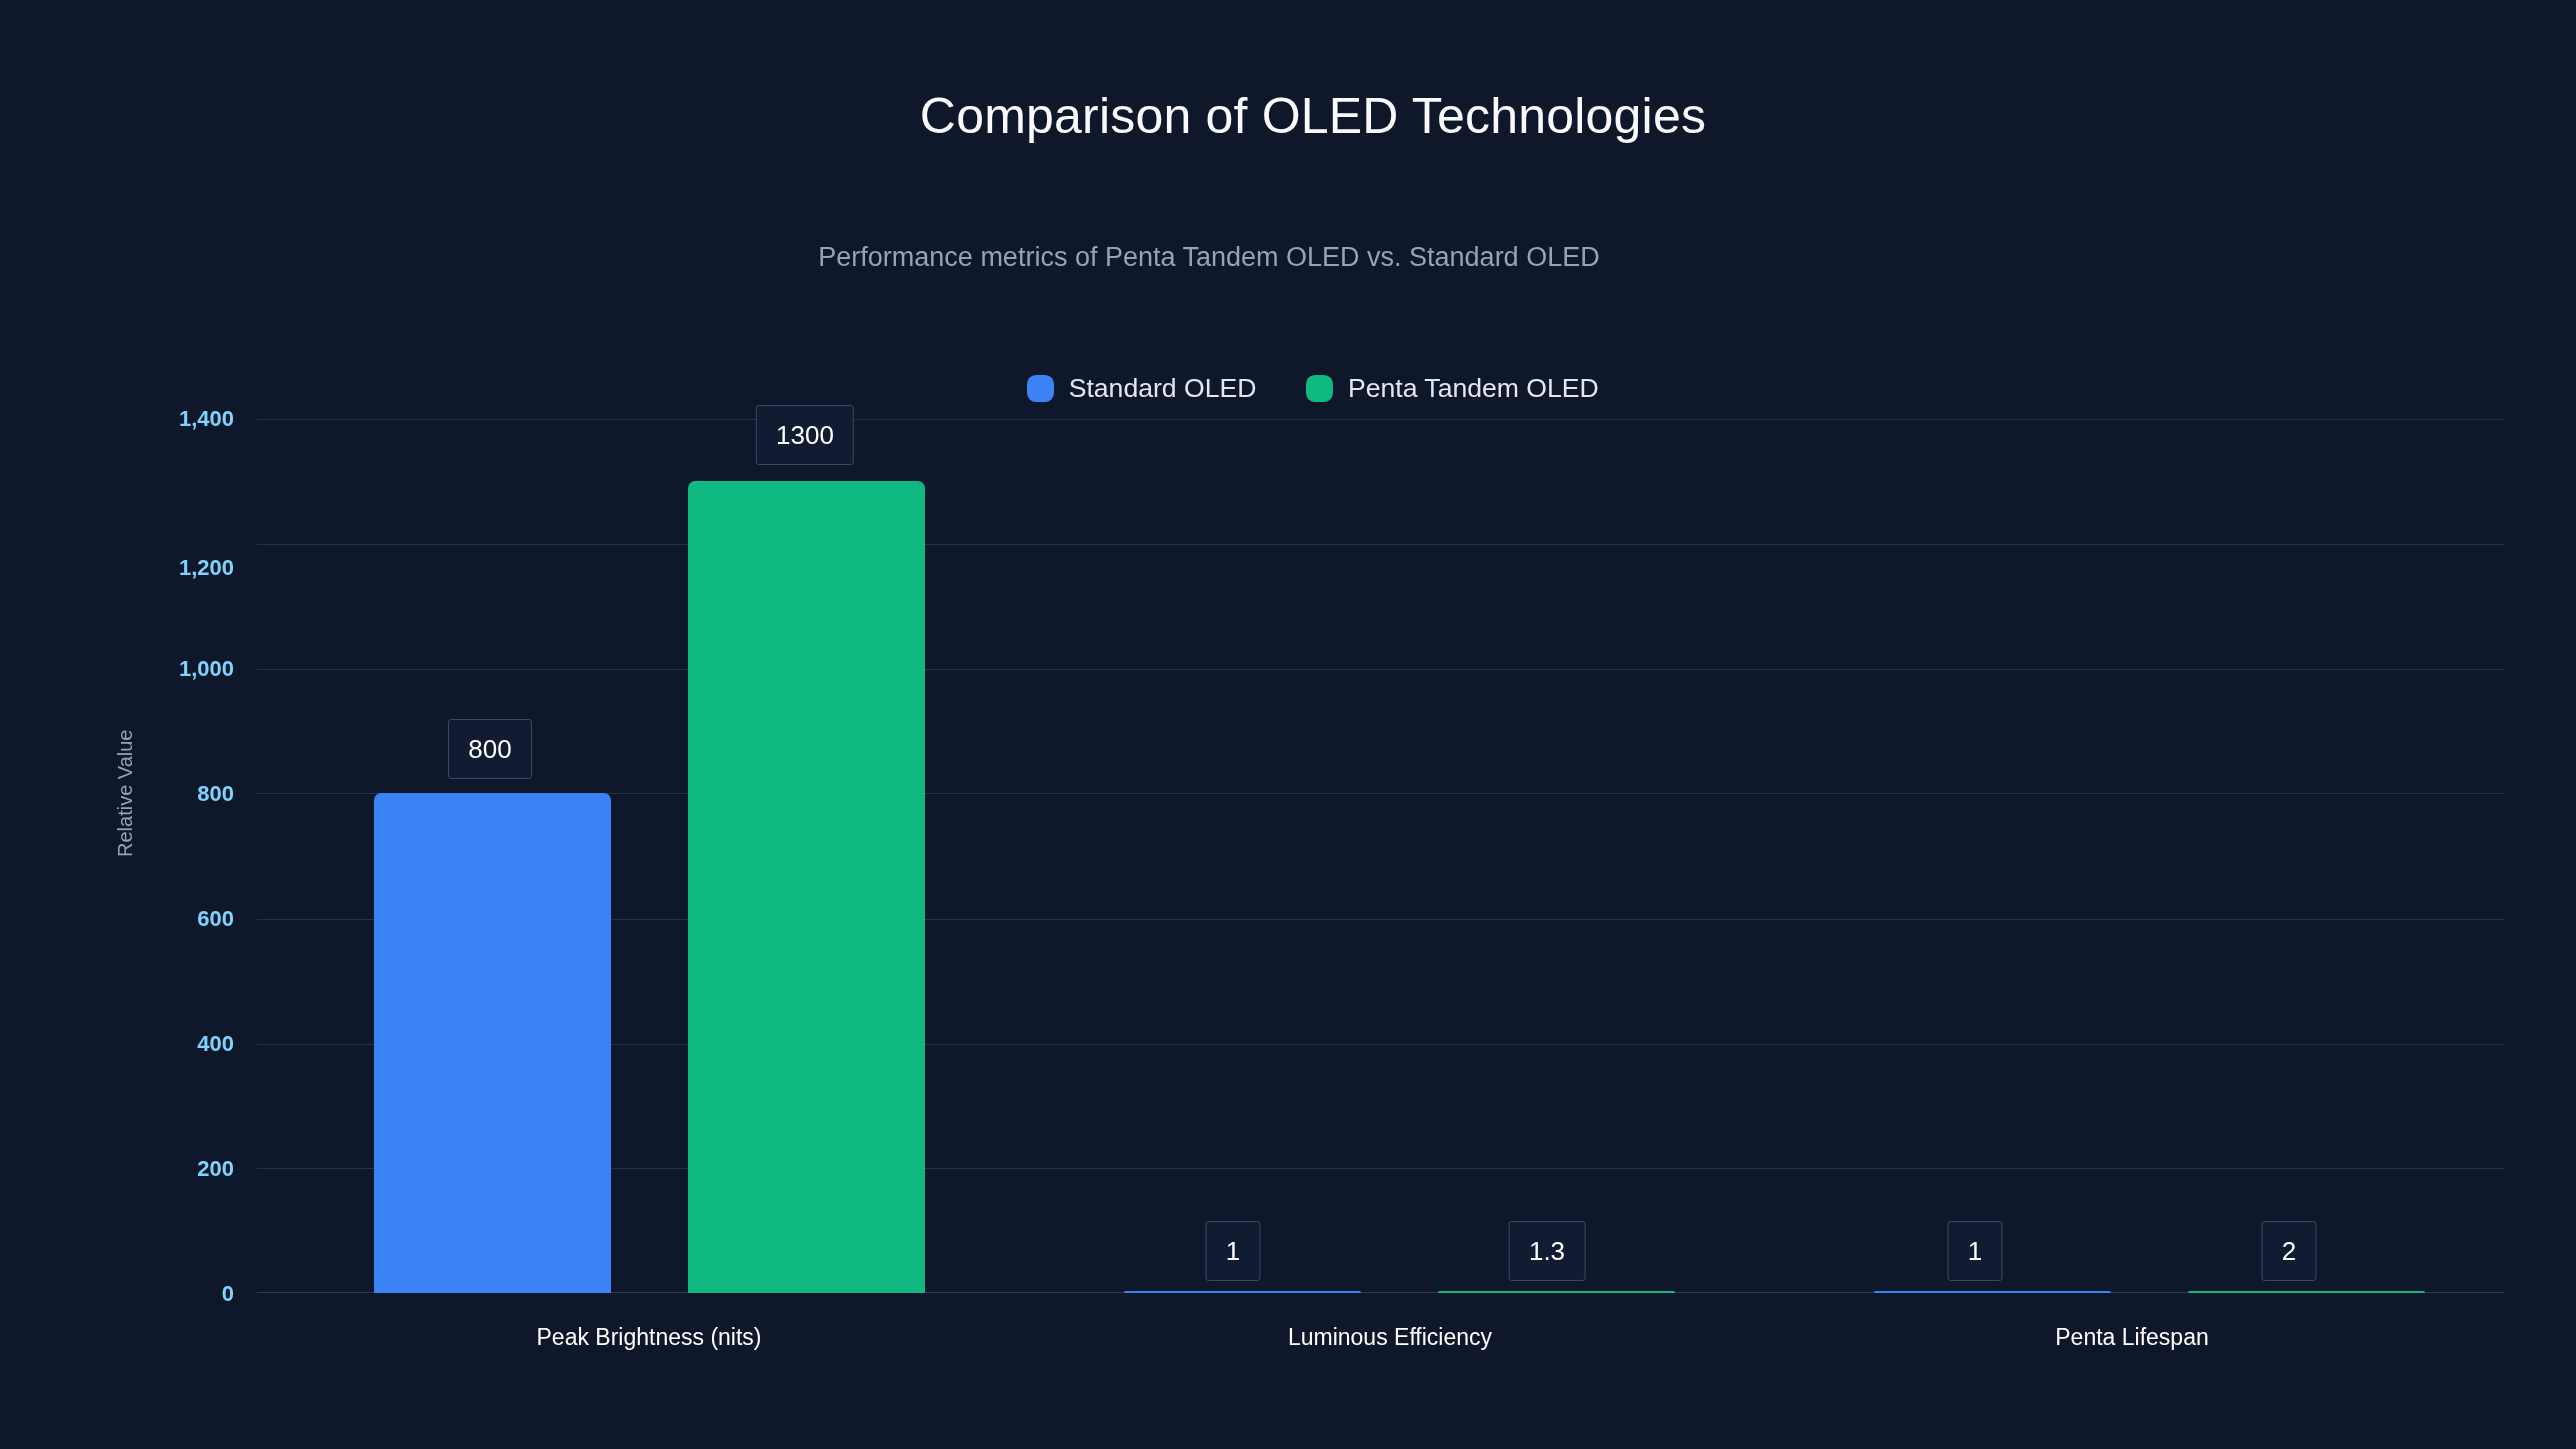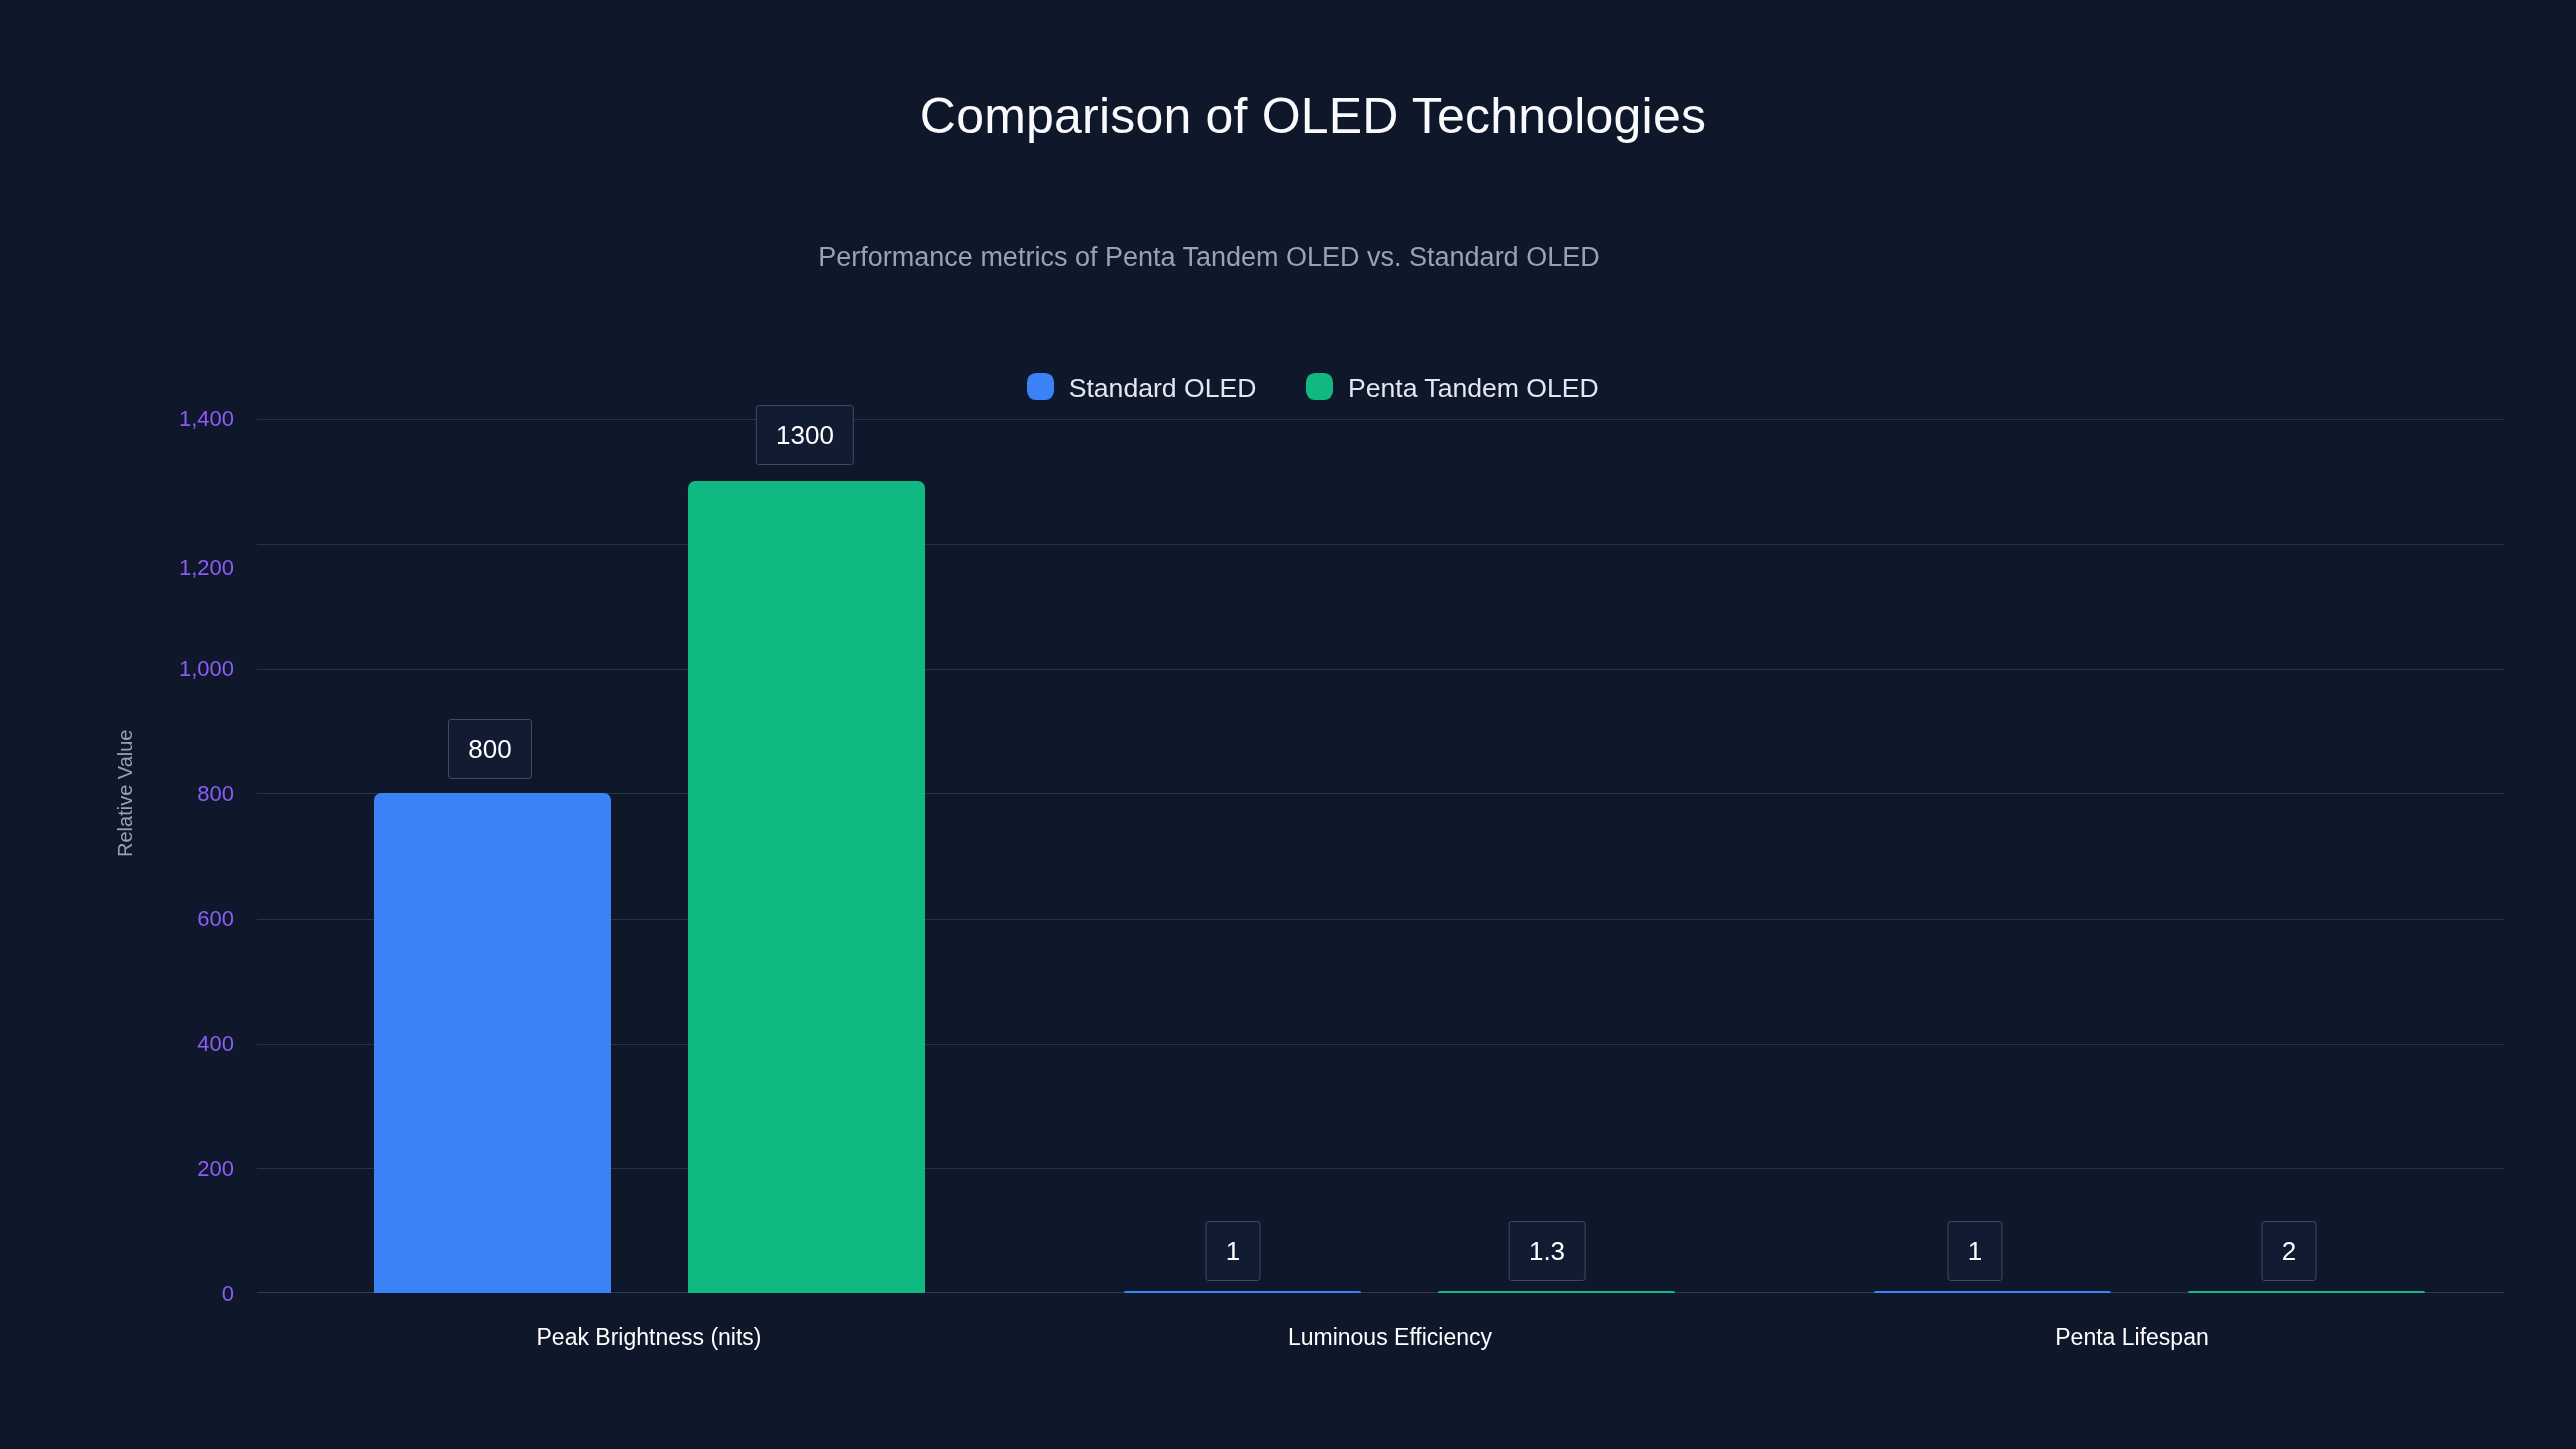--- a/index.html
+++ b/index.html
@@ -50,20 +50,21 @@
     top: 373px;
     left: 0;
     width: 2576px;
     display: flex;
     justify-content: center;
     align-items: center;
     gap: 50px;
   }
   .legend-item {
     display: flex;
+    align-items: center;
     gap: 14.5px;
   }
   .legend-swatch {
     width: 27px;
     height: 27px;
     border-radius: 8.9px;
     flex: none;
   }
   .legend-label {
     font-size: 26.6px;
@@ -94,23 +95,24 @@
     bottom: 0;
     width: 100%;
     height: 0.8px;
     background: #2c3854;
   }
   .ytick-label {
     position: absolute;
     width: 153px;
     text-align: right;
     font-size: 22px;
-    color: #8b5cf6;
+    color: #7dd3fc;
     transform: translateY(-50%);
     left: 56px;
+    font-weight: bold;
   }
 
   .y-axis-title {
     position: absolute;
     left: 89px;
     top: 857px;
     font-size: 20px;
     color: #94a3b8;
     transform: rotate(-90deg);
     transform-origin: left top;

